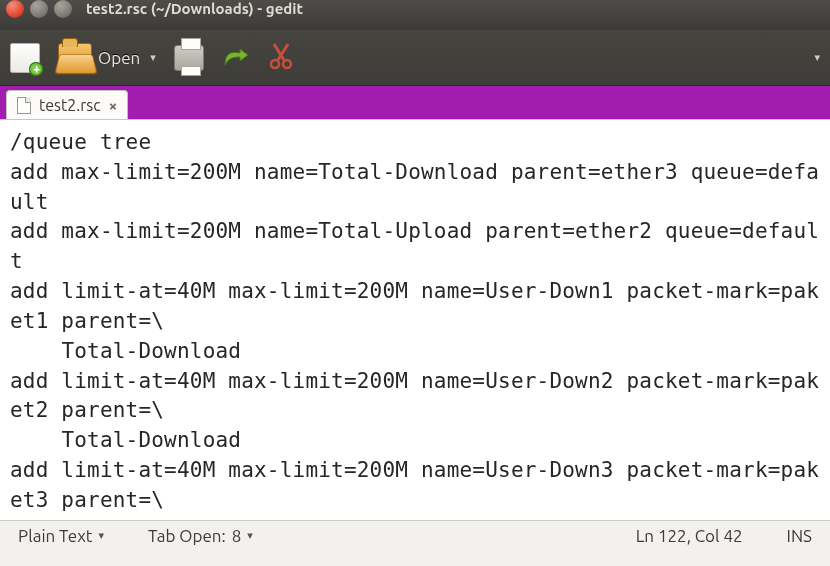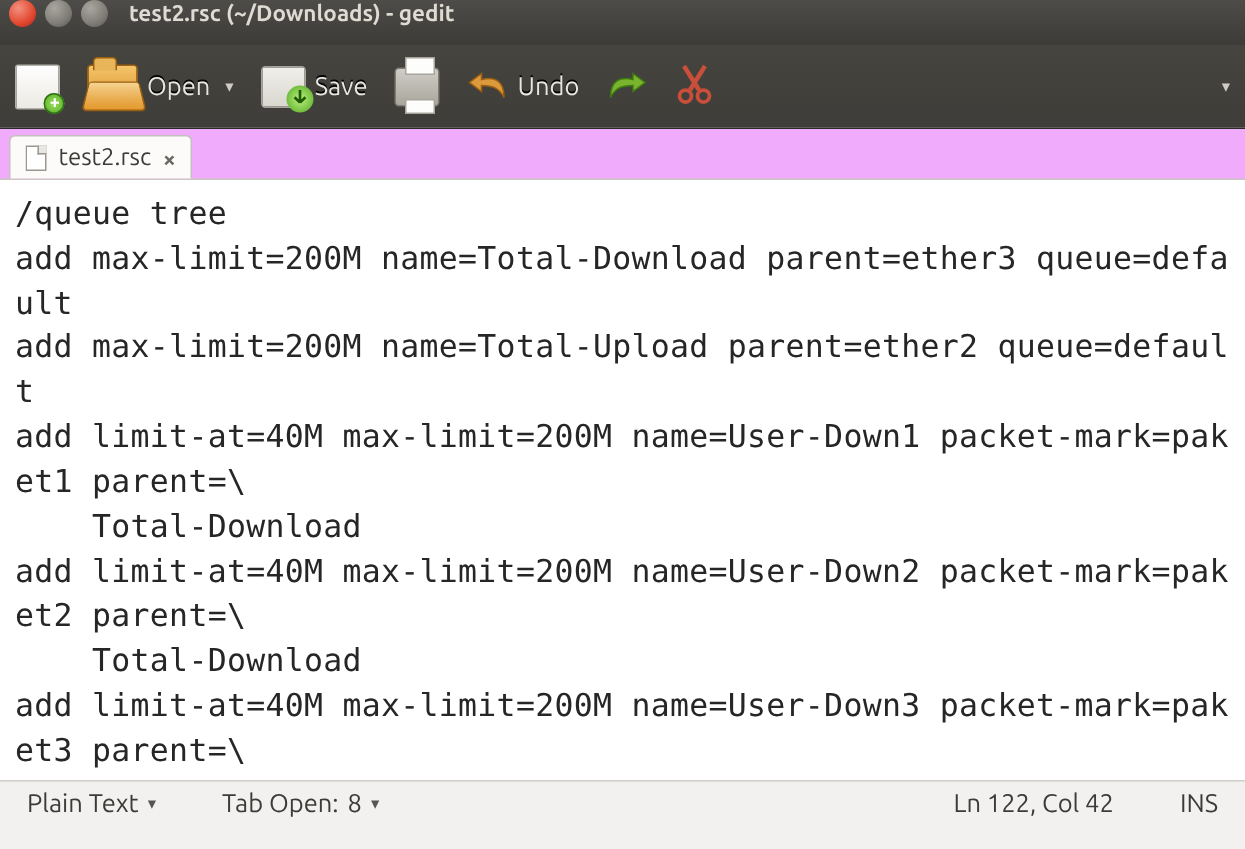--- a/index.html
+++ b/index.html
@@ -35,21 +35,21 @@
     gap: 18px;
     border-bottom: 1px solid #2a2927;
   }
   .tool-group { display: flex; align-items: center; gap: 6px; }
   .tool-label { color: #e8e6e1; font-size: 17px; text-shadow: 0 -1px 0 #000; }
   .tool-arrow { color:#cfcbc2; font-size: 11px; margin-left: 4px; }
   .toolbar .spacer { flex: 1; }
 
   .tabbar {
     height: 34px;
-    background: #f0abfc;
+    background: #a21caf;
     border-bottom: 1px solid #c9c6bf;
     display: flex; align-items: flex-end; padding: 0 6px;
   }
   .tab {
     display: flex; align-items: center;
     background: #fcfbfa;
     border: 1px solid #c4c1ba; border-bottom: none;
     border-radius: 4px 4px 0 0;
     padding: 5px 10px;
     gap: 8px;
@@ -115,39 +115,21 @@
 <div class="toolbar">
   <div class="tool-group">
     <span class="ico ico-new"></span>
   </div>
   <div class="tool-group">
     <span class="ico ico-open"></span>
     <span class="tool-label">Open</span>
     <span class="tool-arrow">▾</span>
   </div>
   <div class="tool-group">
-    <span class="ico ico-save">
-      <span class="ico-save-badge">
-          <svg viewBox="0 0 10 10">
-            <path d="M5 0 L5 7 M5 7 L2 4 M5 7 L8 4" stroke="#1d5a05" stroke-width="1.5" fill="none"></path>
-          </svg>
-        </span>
-    </span>
-    <span class="tool-label">Save</span>
-  </div>
-  <div class="tool-group">
     <span class="ico ico-print"></span>
-  </div>
-  <div class="tool-group">
-    <span class="ico-undo">
-      <svg viewBox="0 0 28 22">
-          <path d="M10 4 L2 10 L10 16 L10 12 C18 12 22 14 25 20 C25 8 18 6 10 8 Z" fill="#dc9a3c" stroke="#9a5f12"></path>
-        </svg>
-    </span>
-    <span class="tool-label">Undo</span>
   </div>
   <div class="tool-group">
     <span class="ico-redo">
       <svg viewBox="0 0 28 22">
           <path d="M18 4 L26 10 L18 16 L18 12 C10 12 6 14 3 20 C3 8 10 6 18 8 Z" fill="#79b42e" stroke="#3f7a0e"></path>
         </svg>
     </span>
   </div>
   <div class="tool-group">
     <span class="ico-cut">

